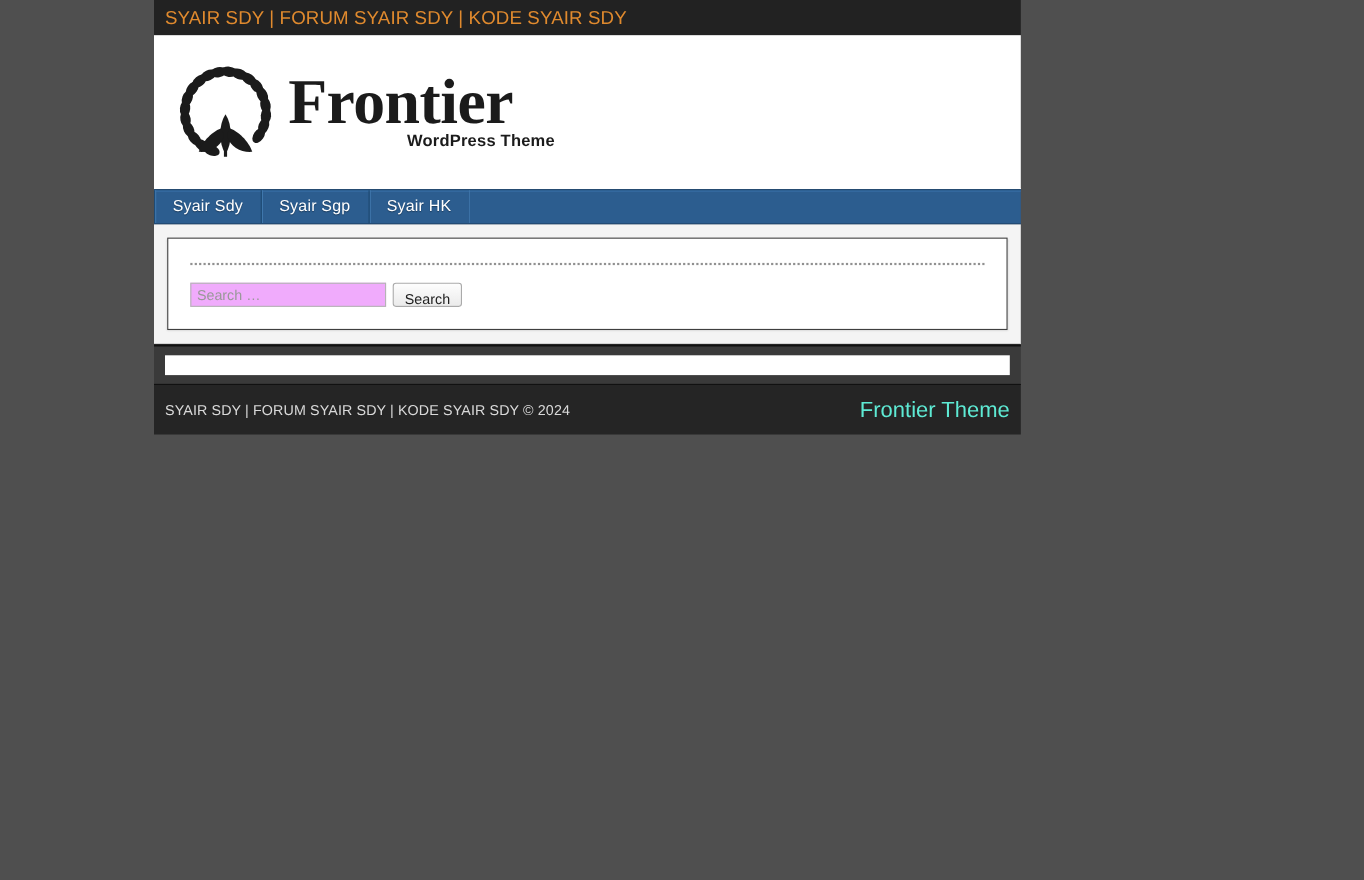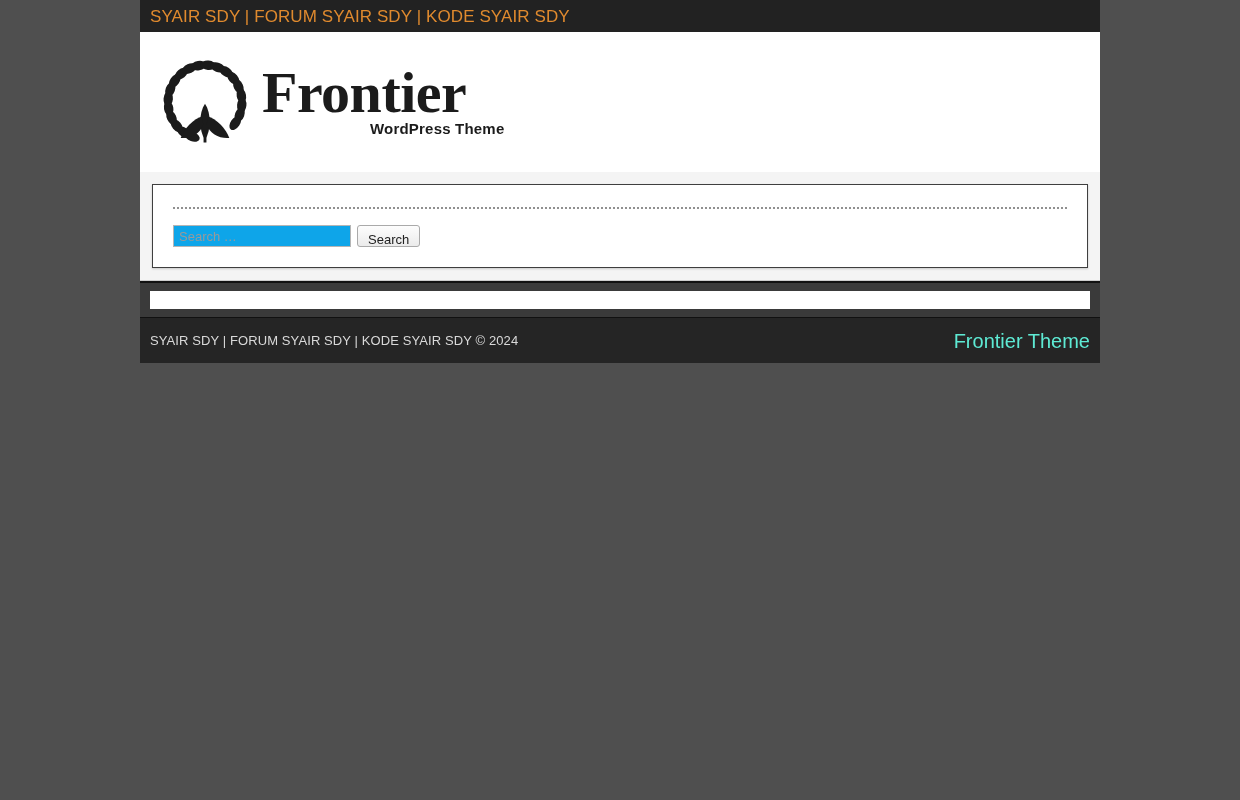--- a/index.html
+++ b/index.html
@@ -12,21 +12,21 @@
     width: 1240px;
     height: 800px;
     background: #4f4f4f;
     font-family: "Liberation Sans", sans-serif;
     -webkit-font-smoothing: antialiased;
     overflow: hidden;
   }
 
   
   .site {
-    width: 960px;
+    width: 788px;
     margin: 0 0 0 140px;
     position: relative;
   }
 
   
   .topbar {
     background: #222222;
     height: 32px;
     padding: 0 10px;
     display: flex;
@@ -155,21 +155,21 @@
     gap: 6px;
   }
   .search-input {
     width: 178px;
     height: 22px;
     padding: 2px 5px;
     font-family: "Liberation Sans", sans-serif;
     font-size: 13px;
     color: #333333;
     border: 1px solid #b5b5b5;
-    background: #0ea5e9;
+    background: #f0abfc;
     border-radius: 0;
     outline: none;
   }
   .search-input::placeholder { color: #999999; }
   .search-button {
     height: 22px;
     padding: 4px 10px;
     font-family: Liberation Sans, sans-serif;
     font-size: 13px;
     color: #222222;
@@ -302,20 +302,26 @@
           </g>
         </svg>
       </span>
       <span class="logo-text">
         <span class="logo-name">Frontier</span>
         <span class="logo-sub">WordPress Theme</span>
       </span>
     </div>
   </header>
 
+  <nav class="nav">
+    <span class="nav-item">Syair Sdy</span>
+    <span class="nav-item">Syair Sgp</span>
+    <span class="nav-item">Syair HK</span>
+    <span class="nav-spacer"></span>
+  </nav>
 
   <div class="content-zone">
     <section class="card">
       <hr class="divider-dotted">
       <form class="search-row">
         <input class="search-input" type="text" placeholder="Search …" style="">
         <button class="search-button" type="submit">Search</button>
       </form>
     </section>
   </div>

